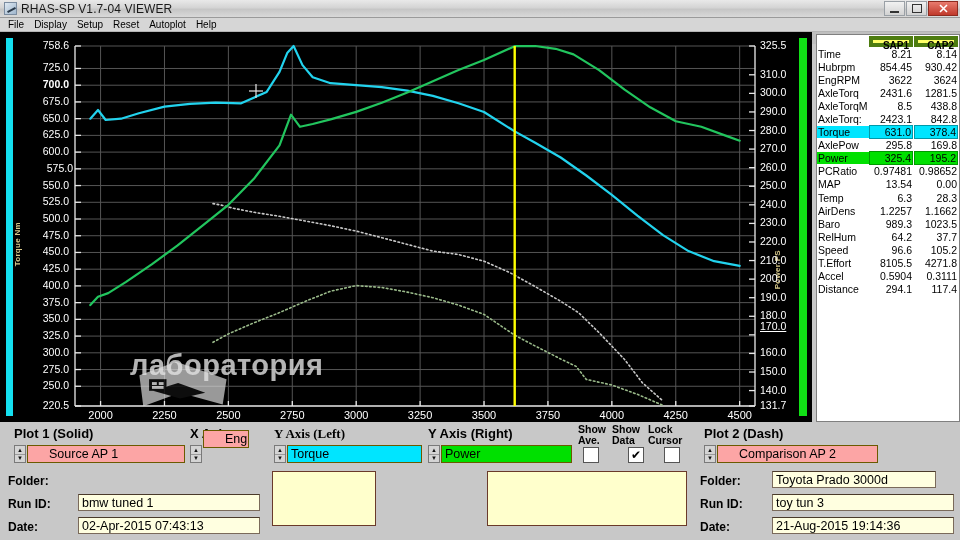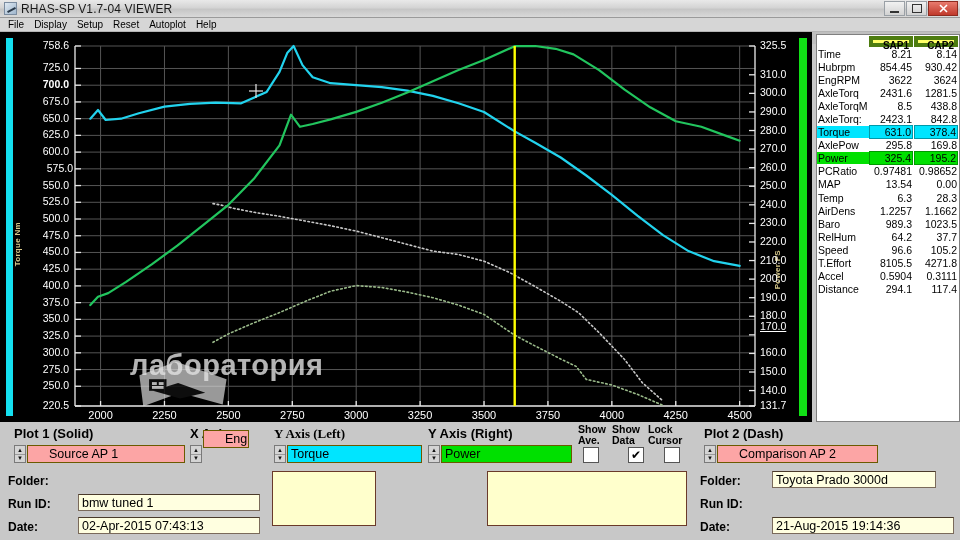--- a/index.html
+++ b/index.html
@@ -562,16 +562,17 @@
     <div class="field" style="left:78px; top:72px; width:182px;">bmw tuned 1</div>
     <div class="flbl" style="left:8px;  top:98px;">Date:</div>
     <div class="field" style="left:78px; top:95px; width:182px;">02-Apr-2015  07:43:13</div>
 
     <div class="notebox" style="left:272px; top:49px; width:104px; height:55px;"></div>
     <div class="notebox" style="left:487px; top:49px; width:200px; height:55px;"></div>
 
     <div class="flbl" style="left:700px; top:52px;">Folder:</div>
     <div class="field" style="left:772px; top:49px; width:164px;">Toyota Prado 3000d</div>
     <div class="flbl" style="left:700px; top:75px;">Run ID:</div>
+    <div class="field" style="left:772px; top:72px; width:182px;">toy tun 3</div>
     <div class="flbl" style="left:700px; top:98px;">Date:</div>
     <div class="field" style="left:772px; top:95px; width:182px;">21-Aug-2015  19:14:36</div>
   </div>
 </div>
 
 </body></html>

